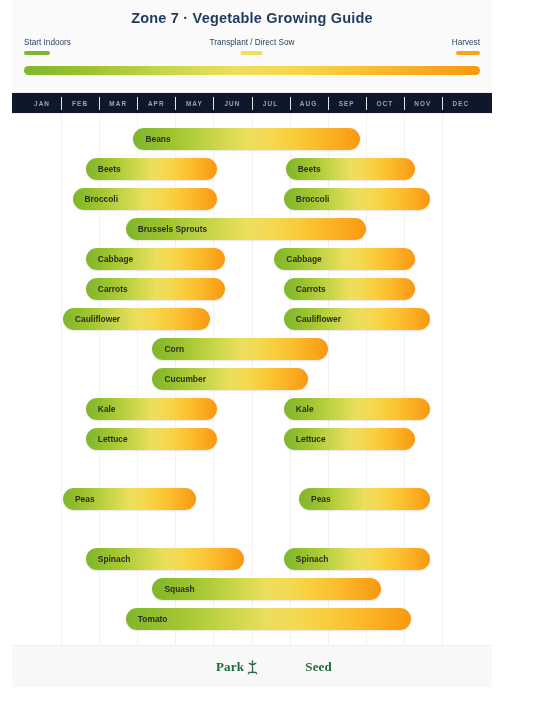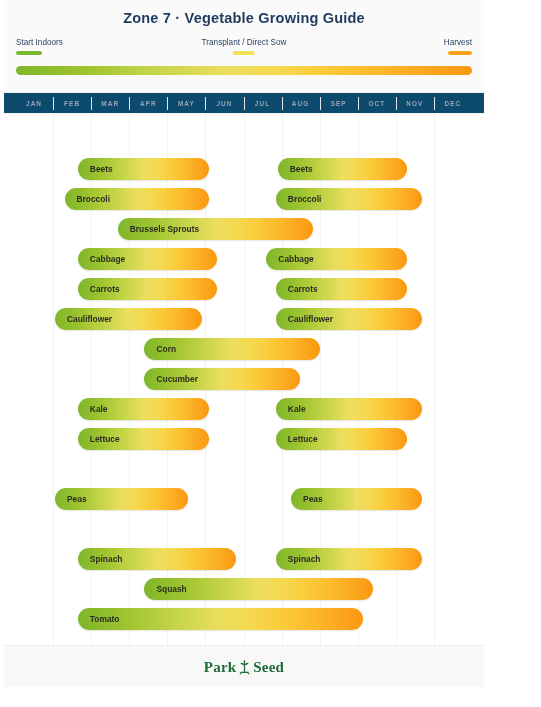--- a/index.html
+++ b/index.html
@@ -18,25 +18,25 @@
   #page {
     position: relative;
     width: 541px;
     height: 707px;
     background: #ffffff;
   }
 
   
   #card {
     position: absolute;
-    left: 4px;
+    left: 12px;
     top: 0;
     width: 480px;
     height: 687px;
-    background: #0c4a6e;
+    background: #0f172a;
     box-sizing: border-box;
   }
 
   
   #header {
     position: absolute;
     left: 0;
     top: 0;
     width: 480px;
     height: 92px;
@@ -189,24 +189,25 @@
     top: 0;
     width: 480px;
     height: 42px;
     display: flex;
     align-items: center;
     justify-content: center;
     gap: 2px;
   }
   #logo .logo-word {
     font-family: "Liberation Serif", serif;
-    font-size: 15px;
+    font-size: 13px;
     font-weight: bold;
     color: #1f6b3a;
     letter-spacing: .2px;
+    margin-left: 44px;
   }
   #logo .logo-mark {
     display: inline-block;
     width: 13px;
     height: 16px;
     position: relative;
   }
 </style>
 </head>
 <body>
@@ -256,38 +257,43 @@
         <div class="gridline" style="left: 87.1667px;"></div>
         <div class="gridline" style="left: 125.25px;"></div>
         <div class="gridline" style="left: 163.333px;"></div>
         <div class="gridline" style="left: 201.417px;"></div>
         <div class="gridline" style="left: 239.5px;"></div>
         <div class="gridline" style="left: 277.583px;"></div>
         <div class="gridline" style="left: 315.667px;"></div>
         <div class="gridline" style="left: 353.75px;"></div>
         <div class="gridline" style="left: 391.833px;"></div>
         <div class="gridline" style="left: 429.917px;"></div>
+        <div class="bar-row" style="top: 14px;">
+          <div class="bar" style="left: 121.442px; width: 226.596px; background: linear-gradient(to right, rgb(127, 182, 44) 0%, rgb(145, 190, 44) 10%, rgb(165, 199, 50) 20%, rgb(187, 209, 66) 30%, rgb(211, 216, 80) 40%, rgb(236, 222, 94) 50%, rgb(244, 217, 81) 60%, rgb(249, 205, 61) 70%, rgb(251, 190, 45) 80%, rgb(251, 171, 33) 90%, rgb(249, 152, 15) 100%);">
+            <span class="bar-label">Beans</span>
+          </div>
+        </div>
         <div class="bar-row" style="top: 44px;">
           <div class="bar" style="left: 73.8375px; width: 131.387px; background: linear-gradient(to right, rgb(127, 182, 44) 0%, rgb(145, 190, 44) 10%, rgb(165, 199, 50) 20%, rgb(187, 209, 66) 30%, rgb(211, 216, 80) 40%, rgb(236, 222, 94) 50%, rgb(244, 217, 81) 60%, rgb(249, 205, 61) 70%, rgb(251, 190, 45) 80%, rgb(251, 171, 33) 90%, rgb(249, 152, 15) 100%);">
             <span class="bar-label">Beets</span>
           </div>
           <div class="bar" style="left: 273.775px; width: 129.483px; background: linear-gradient(to right, rgb(127, 182, 44) 0%, rgb(145, 190, 44) 10%, rgb(165, 199, 50) 20%, rgb(187, 209, 66) 30%, rgb(211, 216, 80) 40%, rgb(236, 222, 94) 50%, rgb(244, 217, 81) 60%, rgb(249, 205, 61) 70%, rgb(251, 190, 45) 80%, rgb(251, 171, 33) 90%, rgb(249, 152, 15) 100%);">
             <span class="bar-label">Beets</span>
           </div>
         </div>
         <div class="bar-row" style="top: 74px;">
           <div class="bar" style="left: 60.5083px; width: 144.717px; background: linear-gradient(to right, rgb(127, 182, 44) 0%, rgb(145, 190, 44) 10%, rgb(165, 199, 50) 20%, rgb(187, 209, 66) 30%, rgb(211, 216, 80) 40%, rgb(236, 222, 94) 50%, rgb(244, 217, 81) 60%, rgb(249, 205, 61) 70%, rgb(251, 190, 45) 80%, rgb(251, 171, 33) 90%, rgb(249, 152, 15) 100%);">
             <span class="bar-label">Broccoli</span>
           </div>
           <div class="bar" style="left: 271.871px; width: 146.621px; background: linear-gradient(to right, rgb(127, 182, 44) 0%, rgb(145, 190, 44) 10%, rgb(165, 199, 50) 20%, rgb(187, 209, 66) 30%, rgb(211, 216, 80) 40%, rgb(236, 222, 94) 50%, rgb(244, 217, 81) 60%, rgb(249, 205, 61) 70%, rgb(251, 190, 45) 80%, rgb(251, 171, 33) 90%, rgb(249, 152, 15) 100%);">
             <span class="bar-label">Broccoli</span>
           </div>
         </div>
         <div class="bar-row" style="top: 104px;">
-          <div class="bar" style="left: 113.825px; width: 195px; background: linear-gradient(to right, rgb(127, 182, 44) 0%, rgb(145, 190, 44) 10%, rgb(165, 199, 50) 20%, rgb(187, 209, 66) 30%, rgb(211, 216, 80) 40%, rgb(236, 222, 94) 50%, rgb(244, 217, 81) 60%, rgb(249, 205, 61) 70%, rgb(251, 190, 45) 80%, rgb(251, 171, 33) 90%, rgb(249, 152, 15) 100%);">
+          <div class="bar" style="left: 113.825px; width: 240px; background: linear-gradient(to right, rgb(127, 182, 44) 0%, rgb(145, 190, 44) 10%, rgb(165, 199, 50) 20%, rgb(187, 209, 66) 30%, rgb(211, 216, 80) 40%, rgb(236, 222, 94) 50%, rgb(244, 217, 81) 60%, rgb(249, 205, 61) 70%, rgb(251, 190, 45) 80%, rgb(251, 171, 33) 90%, rgb(249, 152, 15) 100%);">
             <span class="bar-label">Brussels Sprouts</span>
           </div>
         </div>
         <div class="bar-row" style="top: 134px;">
           <div class="bar" style="left: 73.8375px; width: 139.004px; background: linear-gradient(to right, rgb(127, 182, 44) 0%, rgb(145, 190, 44) 10%, rgb(165, 199, 50) 20%, rgb(187, 209, 66) 30%, rgb(211, 216, 80) 40%, rgb(236, 222, 94) 50%, rgb(244, 217, 81) 60%, rgb(249, 205, 61) 70%, rgb(251, 190, 45) 80%, rgb(251, 171, 33) 90%, rgb(249, 152, 15) 100%);">
             <span class="bar-label">Cabbage</span>
           </div>
           <div class="bar" style="left: 262.35px; width: 140.908px; background: linear-gradient(to right, rgb(127, 182, 44) 0%, rgb(145, 190, 44) 10%, rgb(165, 199, 50) 20%, rgb(187, 209, 66) 30%, rgb(211, 216, 80) 40%, rgb(236, 222, 94) 50%, rgb(244, 217, 81) 60%, rgb(249, 205, 61) 70%, rgb(251, 190, 45) 80%, rgb(251, 171, 33) 90%, rgb(249, 152, 15) 100%);">
             <span class="bar-label">Cabbage</span>
           </div>
@@ -348,21 +354,21 @@
           </div>
           <div class="bar" style="left: 271.871px; width: 146.621px; background: linear-gradient(to right, rgb(127, 182, 44) 0%, rgb(145, 190, 44) 10%, rgb(165, 199, 50) 20%, rgb(187, 209, 66) 30%, rgb(211, 216, 80) 40%, rgb(236, 222, 94) 50%, rgb(244, 217, 81) 60%, rgb(249, 205, 61) 70%, rgb(251, 190, 45) 80%, rgb(251, 171, 33) 90%, rgb(249, 152, 15) 100%);">
             <span class="bar-label">Spinach</span>
           </div>
         </div>
         <div class="bar-row" style="top: 464px;">
           <div class="bar" style="left: 140.483px; width: 229px; background: linear-gradient(to right, rgb(127, 182, 44) 0%, rgb(145, 190, 44) 10%, rgb(165, 199, 50) 20%, rgb(187, 209, 66) 30%, rgb(211, 216, 80) 40%, rgb(236, 222, 94) 50%, rgb(244, 217, 81) 60%, rgb(249, 205, 61) 70%, rgb(251, 190, 45) 80%, rgb(251, 171, 33) 90%, rgb(249, 152, 15) 100%);">
             <span class="bar-label">Squash</span>
           </div>
         </div>
-        <div class="bar-row" style="top: 494px;">
+        <div class="bar-row" style="top: 494px; margin-left: 40px;">
           <div class="bar" style="left: 73.8375px; width: 285.625px; background: linear-gradient(to right, rgb(127, 182, 44) 0%, rgb(145, 190, 44) 10%, rgb(165, 199, 50) 20%, rgb(187, 209, 66) 30%, rgb(211, 216, 80) 40%, rgb(236, 222, 94) 50%, rgb(244, 217, 81) 60%, rgb(249, 205, 61) 70%, rgb(251, 190, 45) 80%, rgb(251, 171, 33) 90%, rgb(249, 152, 15) 100%);">
             <span class="bar-label">Tomato</span>
           </div>
         </div>
       </div>
 
     <div id="footer">
       <div id="logo">
         <span class="logo-word">Park</span>
         <span class="logo-mark">

